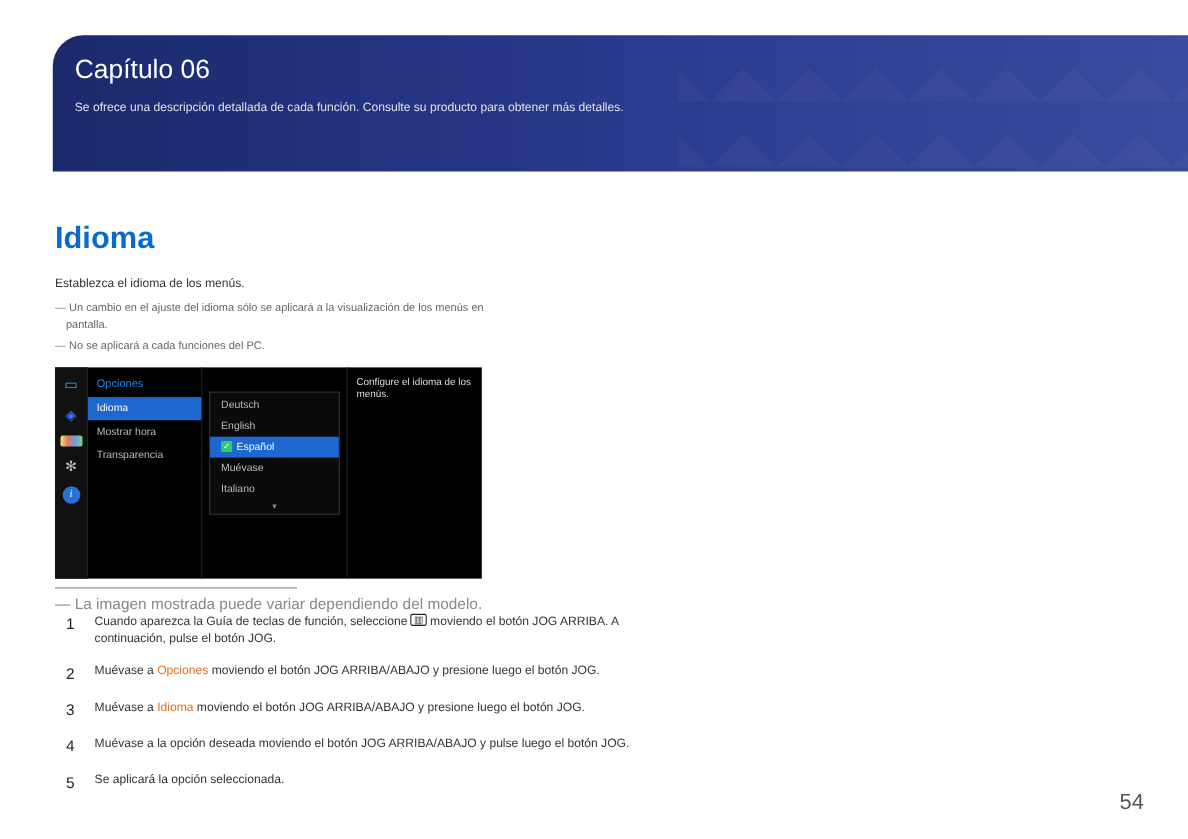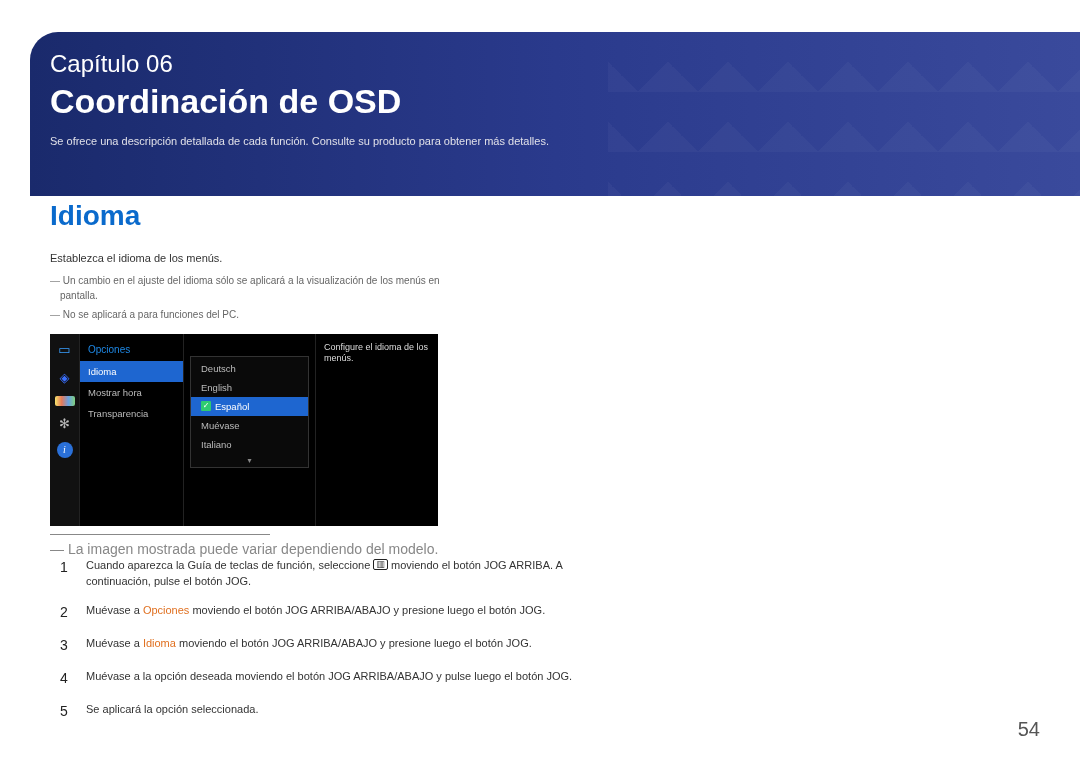--- a/index.html
+++ b/index.html
@@ -13,23 +13,23 @@
   }
   .page {
     width: 1080px;
     height: 763px;
     background: #fff;
     position: relative;
   }
   .header-banner {
     position: absolute;
     top: 32px;
-    left: 30px;
+    left: 48px;
     right: 0;
-    height: 164px;
+    height: 124px;
     background: linear-gradient(90deg, #1a2a6c 0%, #2a3a8c 50%, #3a4a9c 100%);
     border-top-left-radius: 28px;
     overflow: hidden;
   }
   .header-banner .pattern {
     position:absolute; right:0; top:0; width:45%; height:100%;
     background-image:
       linear-gradient(45deg, rgba(255,255,255,0.03) 25%, transparent 25%),
       linear-gradient(-45deg, rgba(255,255,255,0.03) 25%, transparent 25%);
     background-size: 60px 60px;
@@ -227,31 +227,30 @@
   }
 </style>
 </head>
 <body>
 
 <div class="page">
 
   <div class="header-banner">
     <div class="pattern"></div>
     <div class="chapter-line">Capítulo 06</div>
-    <div class="chapter-title">Coordinación de OSD</div>
     <div class="chapter-desc">Se ofrece una descripción detallada de cada función. Consulte su producto para obtener más detalles.</div>
   </div>
 
   <div class="content">
 
     <div class="left-col">
       <div class="section-heading">Idioma</div>
       <div class="body-text">Establezca el idioma de los menús.</div>
       <div class="dash-line">Un cambio en el ajuste del idioma sólo se aplicará a la visualización de los menús en pantalla.</div>
-      <div class="dash-line">No se aplicará a para funciones del PC.</div>
+      <div class="dash-line">No se aplicará a cada funciones del PC.</div>
 
       <div class="osd">
         <div class="osd-sidebar">
           <div class="sicon monitor">▭</div>
           <div class="sicon picture">◈</div>
           <div class="sicon rainbow"></div>
           <div class="sicon gear">✻</div>
           <div class="sicon info">
               <span>i</span>
             </div>

